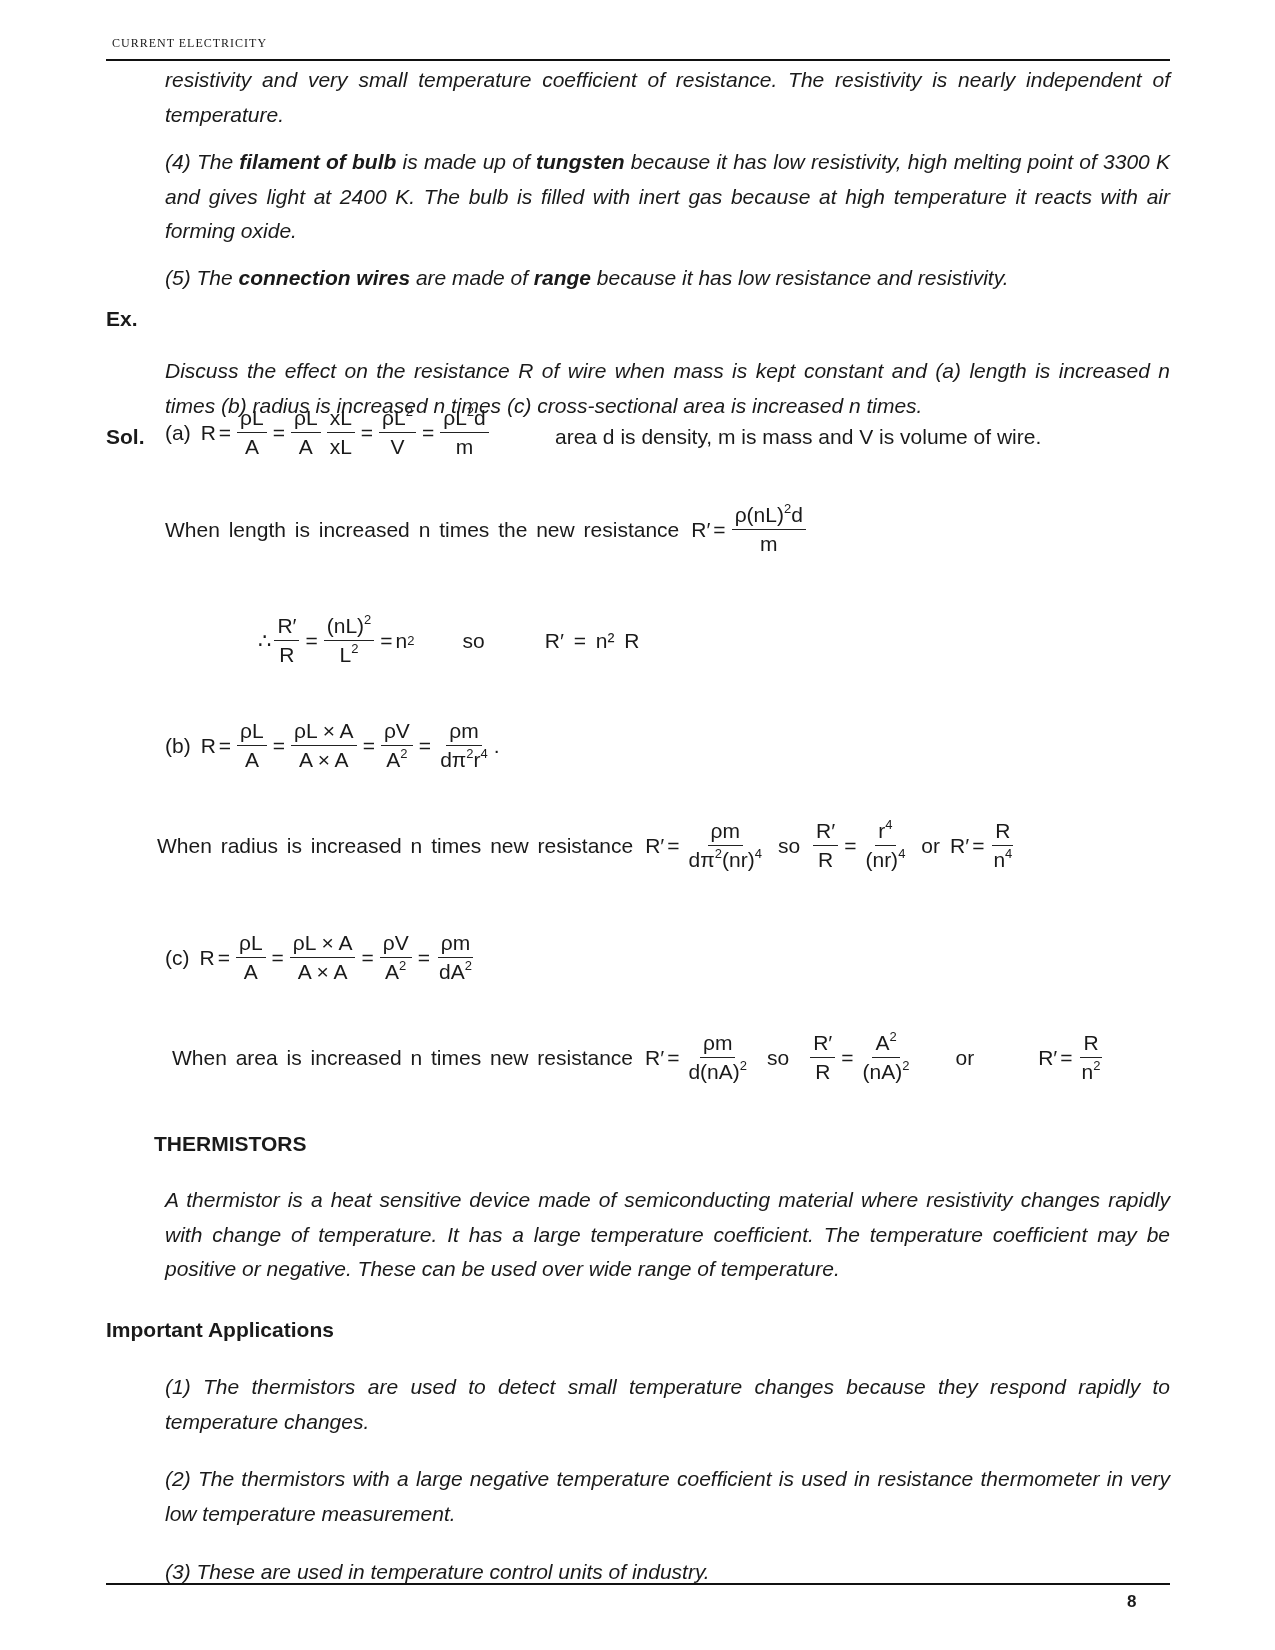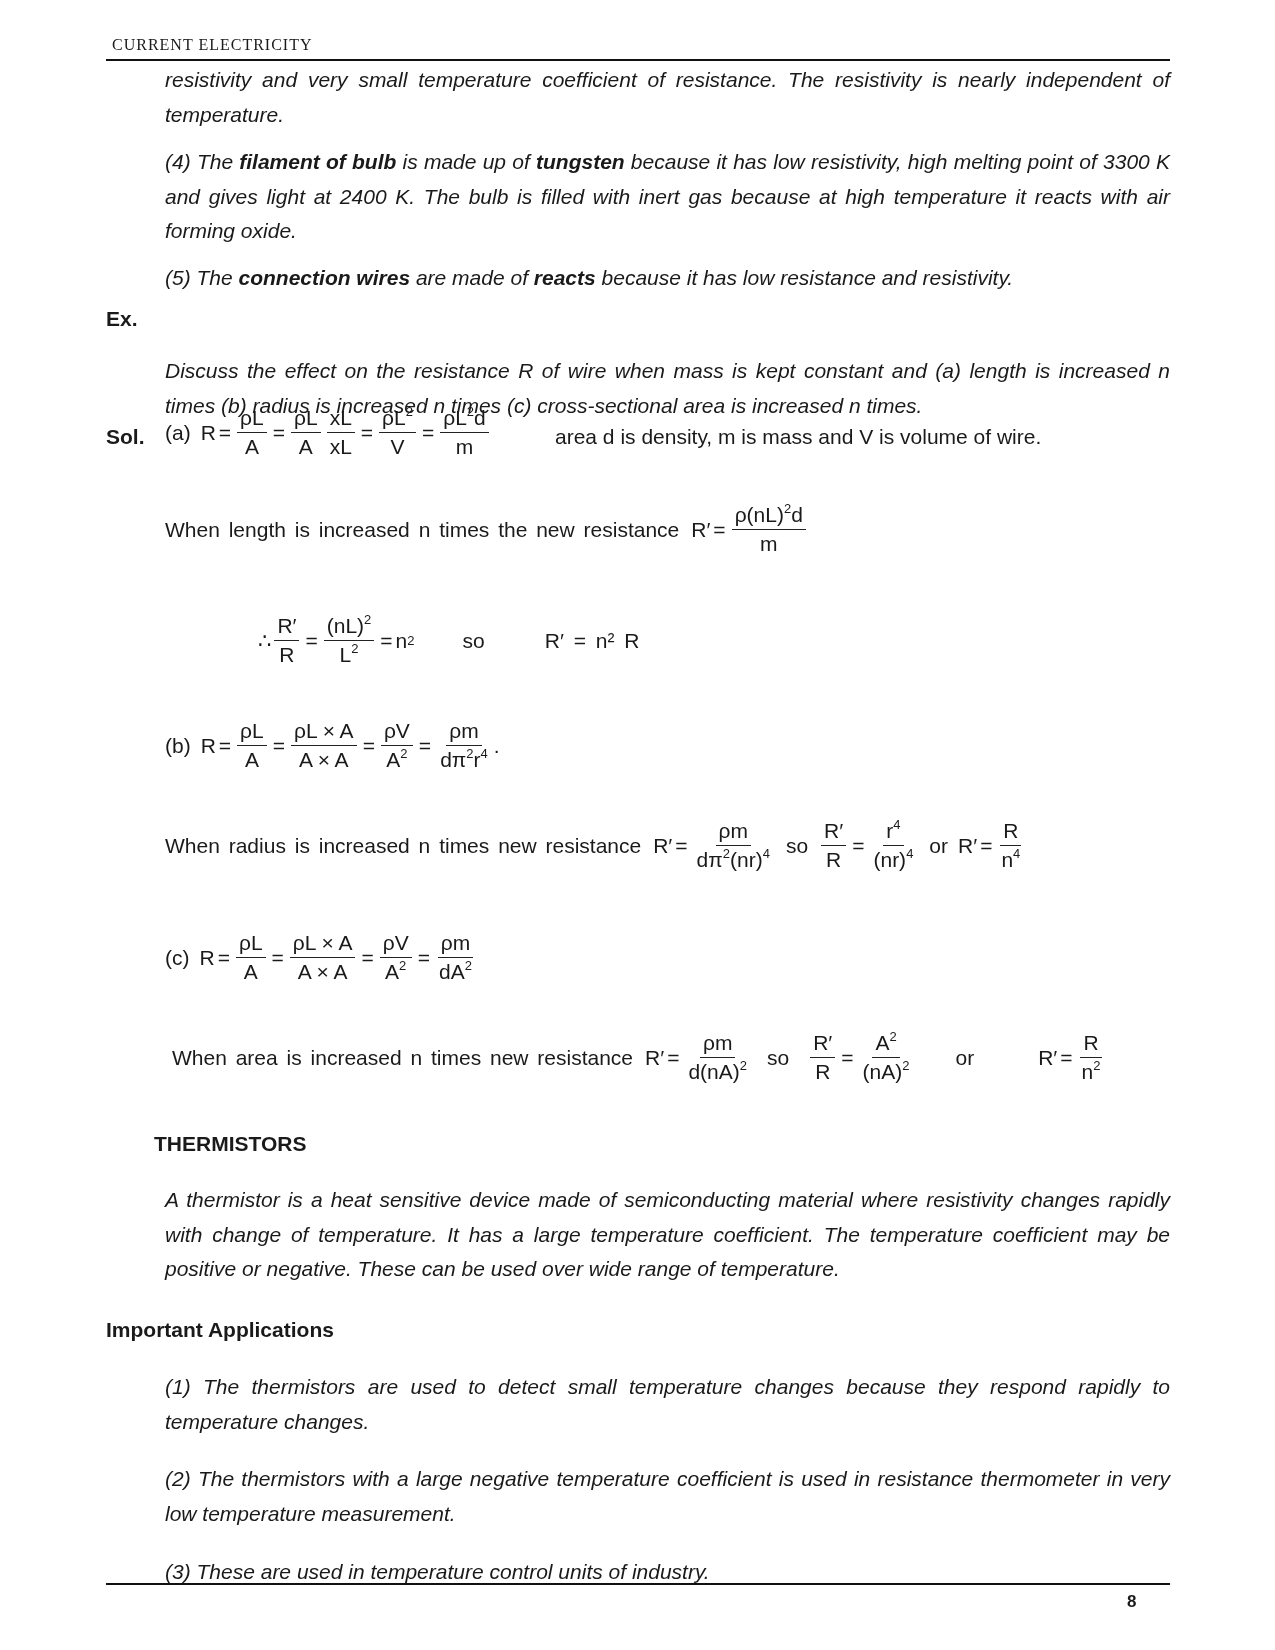--- a/index.html
+++ b/index.html
@@ -1,19 +1,19 @@
 <!DOCTYPE html>
 <html><head>
 <meta charset="utf-8">
 <style>
   html, body { margin: 0; padding: 0; background: #ffffff; }
   body { width: 1275px; height: 1650px; position: relative; overflow: hidden;
          font-family: "Liberation Sans", sans-serif; color: #1a1a1a; font-size: 21px; }
   .header-title { position: absolute; left: 112px; top: 36px; font-family: "Liberation Serif", serif;
-                  font-size: 16px; letter-spacing: 1px; }
+                  font-size: 12px; letter-spacing: 1px; }
   .rule { position: absolute; left: 106px; width: 1064px; height: 2px; background: #111; }
   .para { position: absolute; left: 165px; width: 1005px; line-height: 34.5px; text-align: justify; font-style: italic; }
   .para b { font-weight: bold; }
   .label { position: absolute; left: 106px; font-weight: bold; text-align: center; }
   .heading { position: absolute; left: 106px; font-weight: bold; font-size: 21px; }
   .eqline { position: absolute; display: flex; align-items: center; white-space: nowrap; }
   .frac { display: inline-flex; flex-direction: column; align-items: center; margin: 0 3px; vertical-align: middle; }
   .frac .num { padding: 0 3px 1px 3px; border-bottom: 1.3px solid #222; line-height: 26px; }
   .frac .den { padding: 1px 3px 0 3px; line-height: 26px; }
   .op { margin: 0 3px; }
@@ -27,21 +27,21 @@
 <div class="header-title">CURRENT ELECTRICITY</div>
 <div class="rule" style="top:59px;"></div>
 
 <div class="para" style="top:63px;">resistivity and very small temperature coefficient of resistance. The resistivity is nearly independent of temperature.</div>
 
 <div class="para" style="top:145px;">
   <span>(4) The </span><b>filament of bulb</b><span> is made up of </span><b>tungsten</b><span> because it has low resistivity, high melting point of 3300 K and gives light at 2400 K. The bulb is filled with inert gas because at high temperature it reacts with air forming oxide.</span>
 </div>
 
 <div class="para" style="top:261px;">
-  <span>(5) The </span><b>connection wires</b><span> are made of </span><b>reacts</b><span> because it has low resistance and resistivity.</span>
+  <span>(5) The </span><b>connection wires</b><span> are made of </span><b>range</b><span> because it has low resistance and resistivity.</span>
 </div>
 
 <div class="label" style="top:307px;">Ex.</div>
 <div class="para" style="top:318px;margin-top:36px;">Discuss the effect on the resistance R of wire when mass is kept constant and (a) length is increased n times (b) radius is increased n times (c) cross-sectional area is increased n times.</div>
 
 <div class="label" style="top:425px;">Sol.</div>
 <div class="eqline" style="left:165px; top:405px;">
   <span>(a)</span>
     <span class="gap" style="width:10px"></span>
   <span>R</span>
@@ -123,21 +123,21 @@
       <span class="den"><span>A</span><sup>2</sup></span>
     </span>
   <span class="op">=</span>
   <span class="frac">
       <span class="num">ρm</span>
       <span class="den"><span>dπ</span><sup>2</sup><span>r</span><sup>4</sup></span>
     </span>
   <span>.</span>
 </div>
 
-<div class="eqline" style="left:165px; top:818px;">
+<div class="eqline" style="left:157px; top:818px;">
   <span style="word-spacing:3px">When radius is increased n times new resistance</span>
     <span class="gap" style="width:12px"></span>
   <span>R′</span>
     <span class="op">=</span>
   <span class="frac">
       <span class="num">ρm</span>
       <span class="den"><span>dπ</span><sup>2</sup><span>(nr)</span><sup>4</sup></span>
     </span>
   <span class="gap" style="width:10px"></span>
     <span>so</span>

